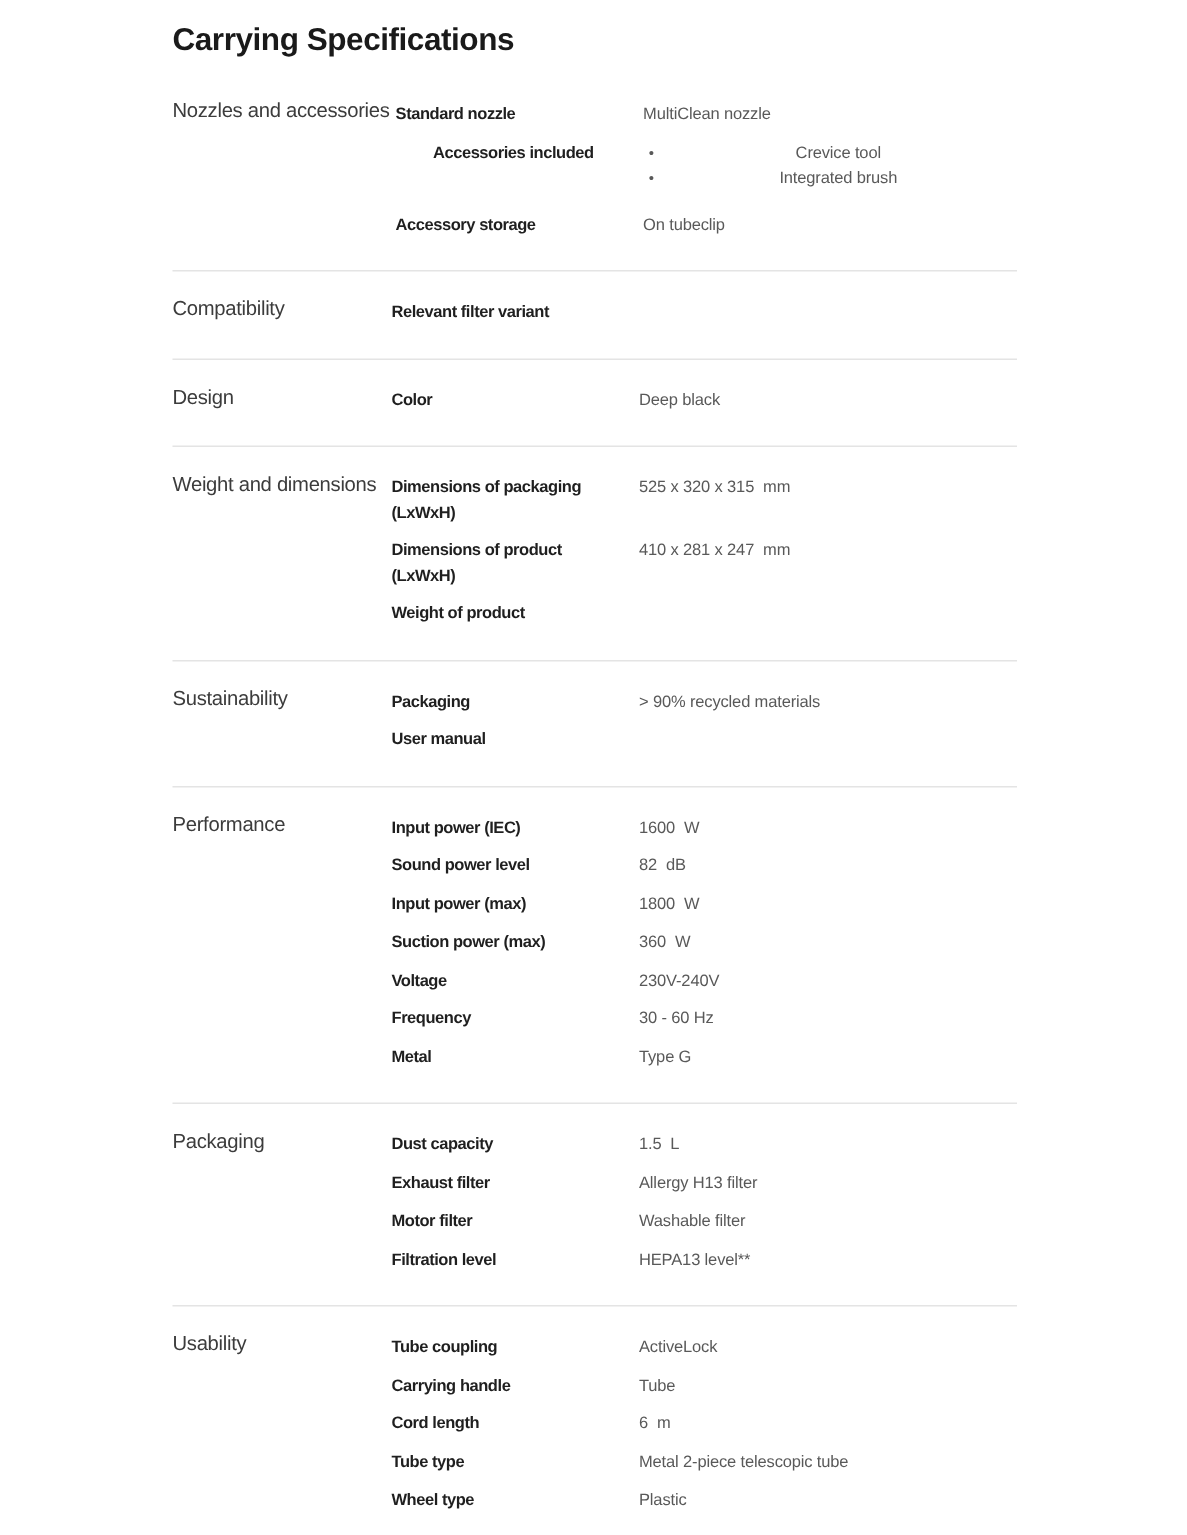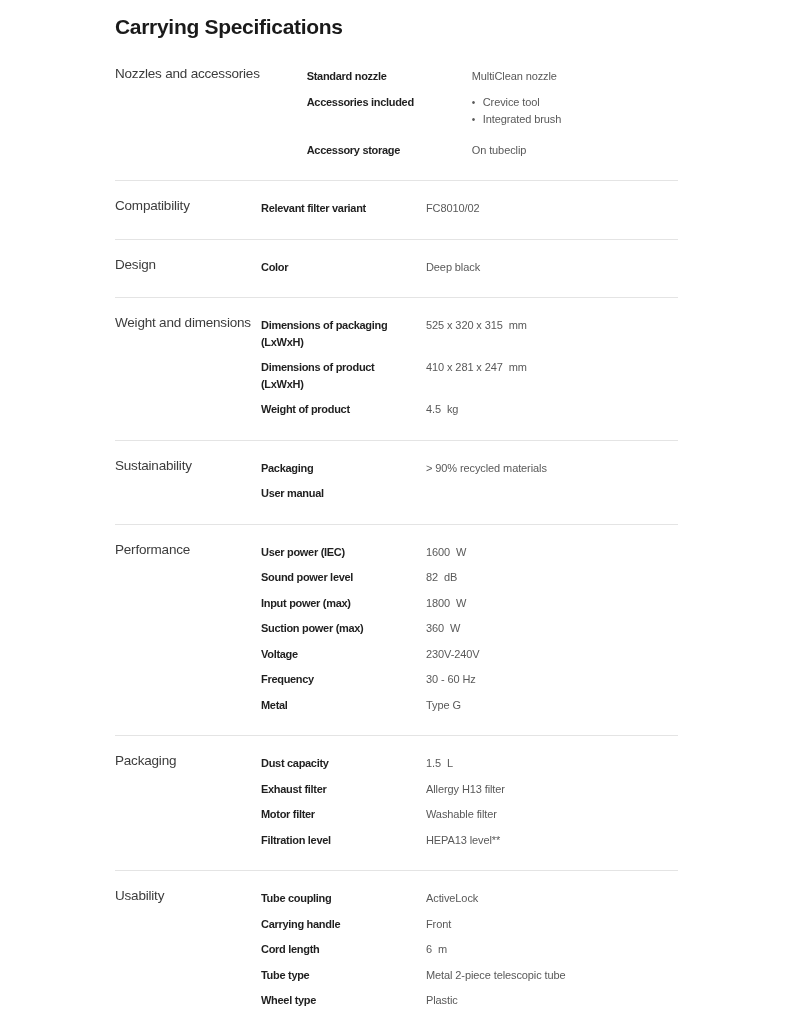--- a/index.html
+++ b/index.html
@@ -32,21 +32,20 @@
   }
   section.spec-section{
     display:flex;
     align-items:flex-start;
     border-top:1px solid var(--divider);
     padding:17px 0 22px 0;
   }
   section.spec-section:first-of-type{
     border-top:none;
     padding-top:0;
-    gap:43px;
   }
   .section-heading{
     flex:0 0 146px;
     margin:0;
     padding-right:4px;
     font-size:13.5px;
     font-weight:400;
     letter-spacing:-0.2px;
     line-height:1.25;
     color:var(--section-heading);
@@ -56,21 +55,21 @@
     flex:1;
     min-width:0;
     padding-top:2px;
   }
   .spec-row{
     display:flex;
     align-items:flex-start;
     margin-bottom:9px;
   }
   .spec-row:last-child{margin-bottom:0;justify-content:space-between;}
-  .spec-row.has-bullets{margin-bottom:14px;}
+  .spec-row.has-bullets{margin-bottom:14px;text-align:center;}
   .spec-row.has-bullets:last-child{margin-bottom:0;}
   .spec-label{
     flex:0 0 165px;
     padding-right:8px;
     font-size:11px;
     font-weight:700;
     letter-spacing:-0.3px;
     line-height:1.5;
     color:var(--label);
   }
@@ -133,21 +132,20 @@
     <div class="spec-value">On tubeclip</div>
   </div>
 </div>
   </section>
 
   <section class="spec-section">
     <h2 class="section-heading">Compatibility</h2>
     <div class="rows">
   <div class="spec-row">
     <div class="spec-label">Relevant filter variant</div>
-    <div class="spec-value">FC8010/02</div>
   </div>
 </div>
   </section>
 
   <section class="spec-section">
     <h2 class="section-heading">Design</h2>
     <div class="rows">
   <div class="spec-row">
     <div class="spec-label">Color</div>
     <div class="spec-value">Deep black</div>
@@ -163,21 +161,20 @@
     <div class="spec-value">525 x 320 x 315&nbsp;&nbsp;mm</div>
   </div>
 
   <div class="spec-row">
     <div class="spec-label">Dimensions of product (LxWxH)</div>
     <div class="spec-value">410 x 281 x 247&nbsp;&nbsp;mm</div>
   </div>
 
   <div class="spec-row">
     <div class="spec-label">Weight of product</div>
-    <div class="spec-value">4.5&nbsp;&nbsp;kg</div>
   </div>
 </div>
   </section>
 
   <section class="spec-section">
     <h2 class="section-heading">Sustainability</h2>
     <div class="rows">
   <div class="spec-row">
     <div class="spec-label">Packaging</div>
     <div class="spec-value">&gt; 90% recycled materials</div>
@@ -186,21 +183,21 @@
   <div class="spec-row">
     <div class="spec-label">User manual</div>
   </div>
 </div>
   </section>
 
   <section class="spec-section">
     <h2 class="section-heading">Performance</h2>
     <div class="rows">
   <div class="spec-row">
-    <div class="spec-label">User power (IEC)</div>
+    <div class="spec-label">Input power (IEC)</div>
     <div class="spec-value">1600&nbsp;&nbsp;W</div>
   </div>
 
   <div class="spec-row">
     <div class="spec-label">Sound power level</div>
     <div class="spec-value">82&nbsp;&nbsp;dB</div>
   </div>
 
   <div class="spec-row">
     <div class="spec-label">Input power (max)</div>
@@ -258,21 +255,21 @@
     <h2 class="section-heading">Usability</h2>
     <div class="rows">
   <div class="spec-row">
     <div class="spec-label">Tube coupling</div>
     <div class="spec-value">ActiveLock</div>
   </div>
 
 
   <div class="spec-row">
     <div class="spec-label">Carrying handle</div>
-    <div class="spec-value">Front</div>
+    <div class="spec-value">Tube</div>
   </div>
 
   <div class="spec-row">
     <div class="spec-label">Cord length</div>
     <div class="spec-value">6&nbsp;&nbsp;m</div>
   </div>
 
   <div class="spec-row">
     <div class="spec-label">Tube type</div>
     <div class="spec-value">Metal 2-piece telescopic tube</div>

